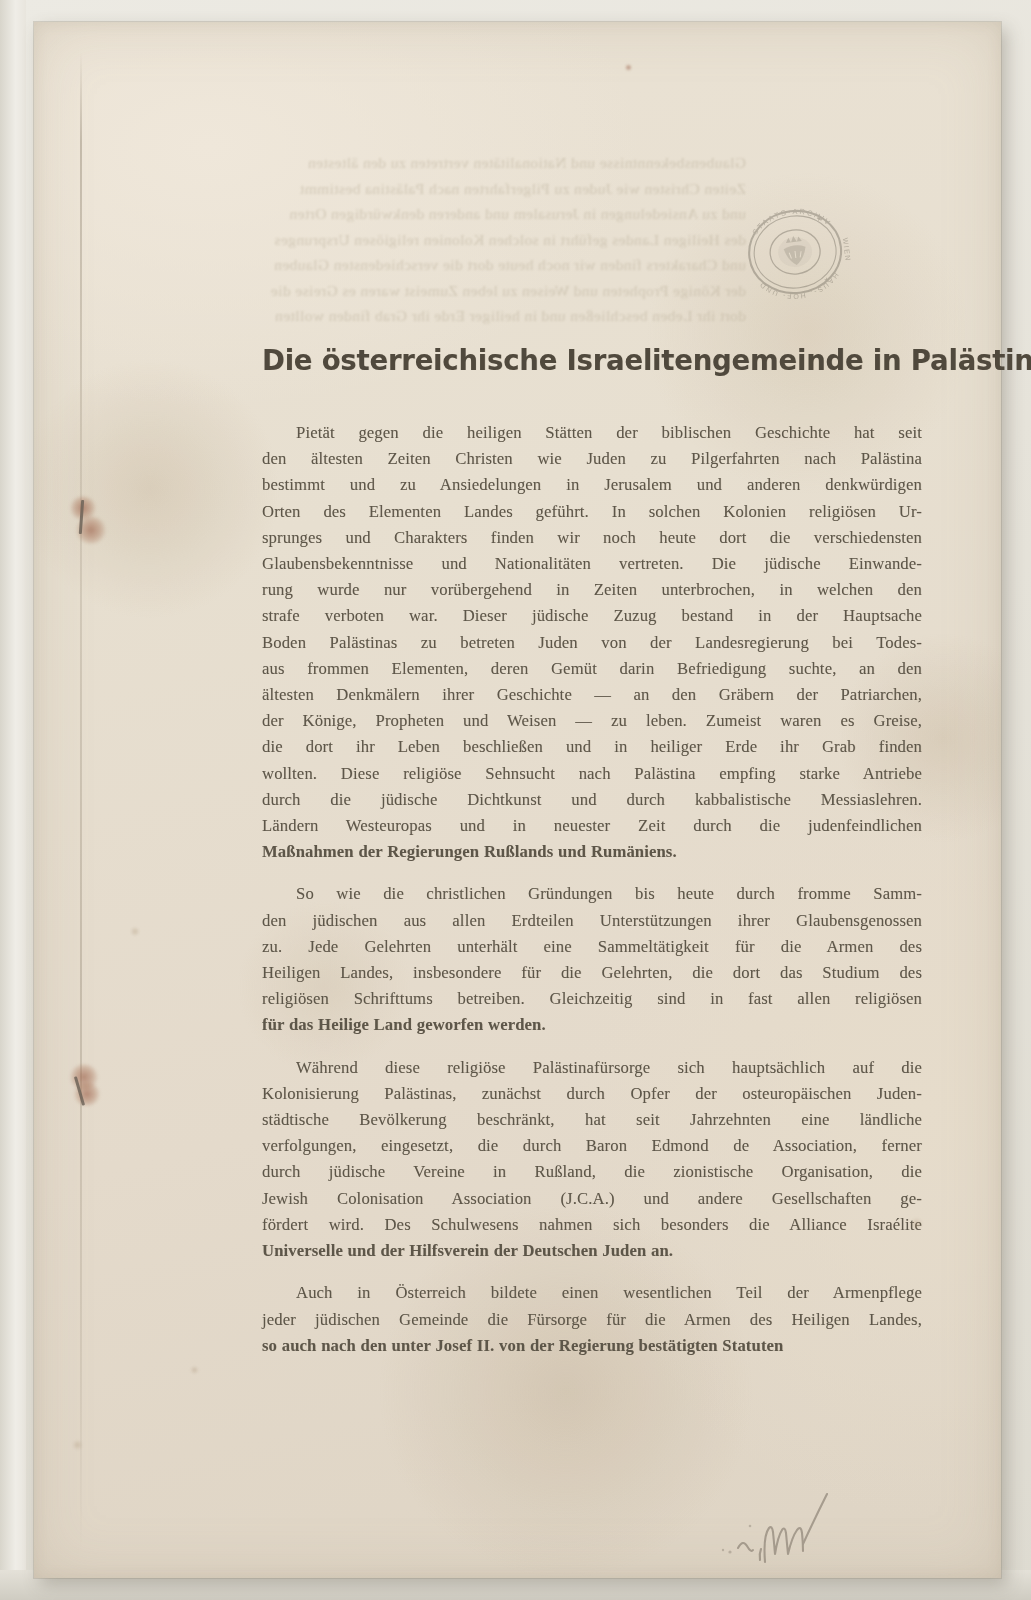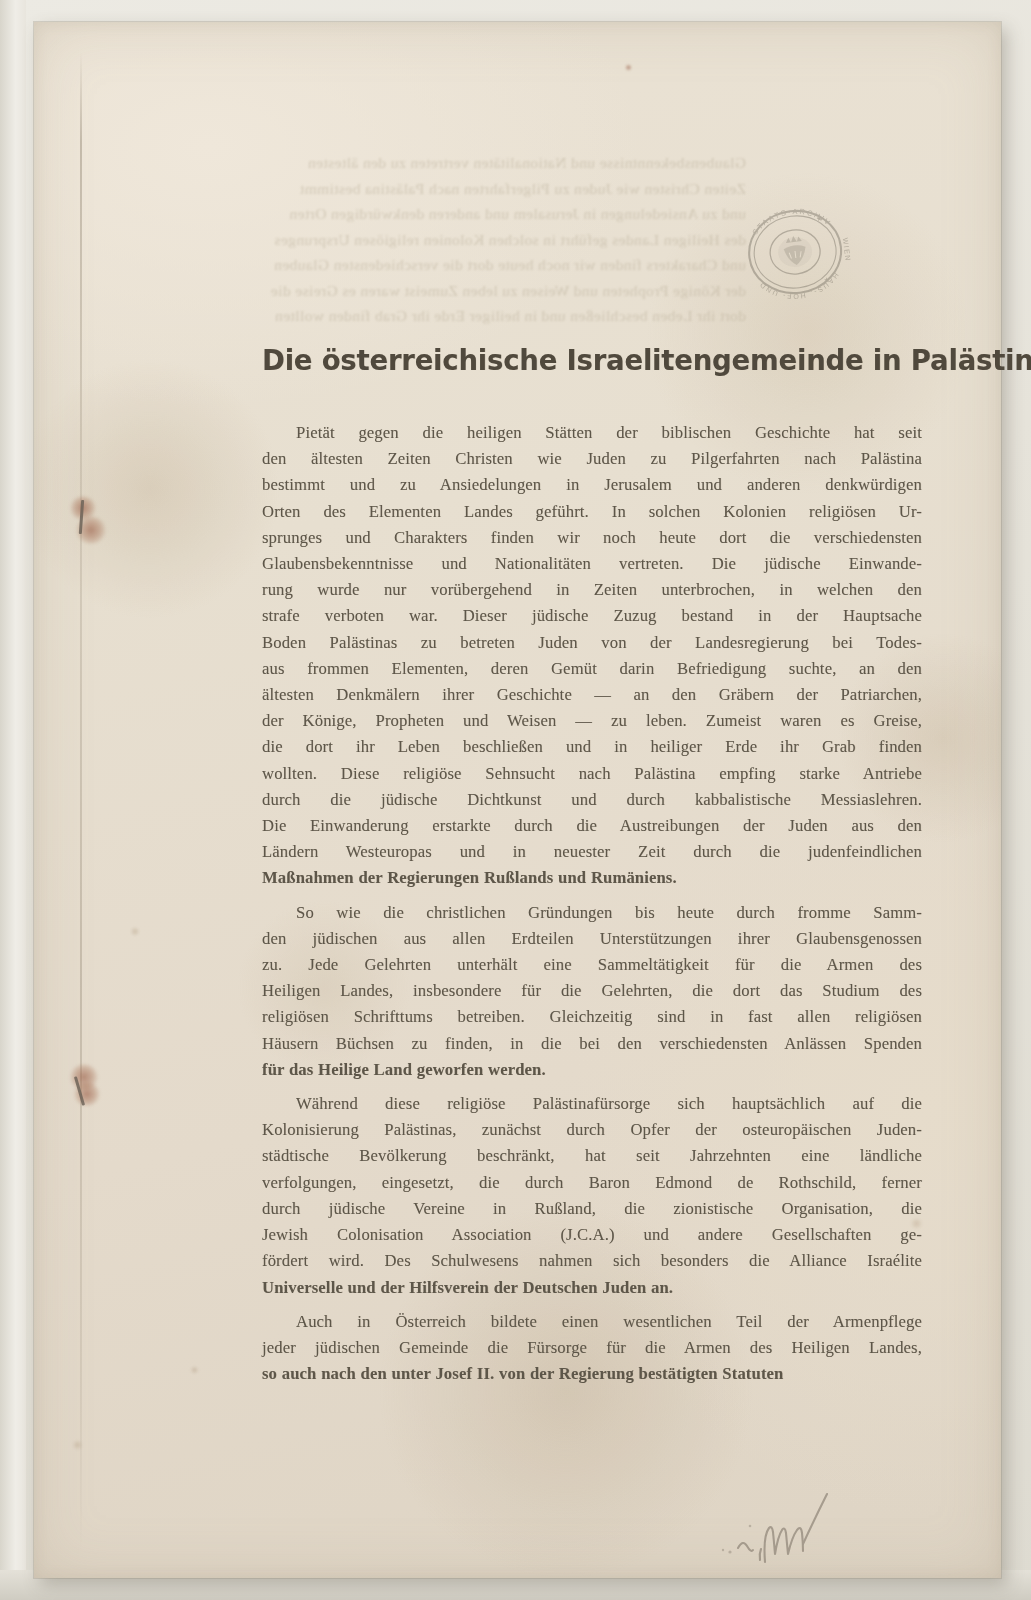--- a/index.html
+++ b/index.html
@@ -127,21 +127,21 @@
     text-align: justify;
     text-align-last: justify;
     letter-spacing: 0.15px;
     word-spacing: 0.4px;
     text-indent: 0;
     text-shadow: 0.35px 0.3px 0.4px rgba(130,118,96,0.34);
   }
   .para .line { display: block; }
   .para .line:last-child { text-align-last: left; font-weight: bold; }
   .para.first-para > .line:first-child { text-indent: 34px; }
-  .para:not(:first-child) { margin-top: 8px; }
+  .para:not(:first-child) { margin-top: 16px; }
 
   
   .binding-mark {
     position: absolute;
     pointer-events: none;
   }
   .rust-blob {
     position: absolute;
     border-radius: 50%;
     background: radial-gradient(circle, rgba(150,86,62,0.60) 0%, rgba(162,104,76,0.36) 45%, rgba(170,120,92,0) 78%);
@@ -253,40 +253,38 @@
       <span class="line">Glaubensbekenntnisse und Nationalitäten vertreten. Die jüdische Einwande-</span>
       <span class="line">rung wurde nur vorübergehend in Zeiten unterbrochen, in welchen den</span>
       <span class="line">strafe verboten war. Dieser jüdische Zuzug bestand in der Hauptsache</span>
       <span class="line">Boden Palästinas zu betreten Juden von der Landesregierung bei Todes-</span>
       <span class="line">aus frommen Elementen, deren Gemüt darin Befriedigung suchte, an den</span>
       <span class="line">ältesten Denkmälern ihrer Geschichte — an den Gräbern der Patriarchen,</span>
       <span class="line">der Könige, Propheten und Weisen — zu leben. Zumeist waren es Greise,</span>
       <span class="line">die dort ihr Leben beschließen und in heiliger Erde ihr Grab finden</span>
       <span class="line">wollten. Diese religiöse Sehnsucht nach Palästina empfing starke Antriebe</span>
       <span class="line">durch die jüdische Dichtkunst und durch kabbalistische Messiaslehren.</span>
-      <span class="line">Die Einwanderung erstarkte durch die Austreibungen der Juden aus den</span>
       <span class="line">Ländern Westeuropas und in neuester Zeit durch die judenfeindlichen</span>
       <span class="line">Maßnahmen der Regierungen Rußlands und Rumäniens.</span>
     </p>
 
     <p class="para first-para">
       <span class="line">So wie die christlichen Gründungen bis heute durch fromme Samm-</span>
       <span class="line">den jüdischen aus allen Erdteilen Unterstützungen ihrer Glaubensgenossen</span>
       <span class="line">zu. Jede Gelehrten unterhält eine Sammeltätigkeit für die Armen des</span>
       <span class="line">Heiligen Landes, insbesondere für die Gelehrten, die dort das Studium des</span>
       <span class="line">religiösen Schrifttums betreiben. Gleichzeitig sind in fast allen religiösen</span>
-      <span class="line">Häusern Büchsen zu finden, in die bei den verschiedensten Anlässen Spenden</span>
       <span class="line">für das Heilige Land geworfen werden.</span>
     </p>
 
     <p class="para first-para">
       <span class="line">Während diese religiöse Palästinafürsorge sich hauptsächlich auf die</span>
       <span class="line">Kolonisierung Palästinas, zunächst durch Opfer der osteuropäischen Juden-</span>
       <span class="line">städtische Bevölkerung beschränkt, hat seit Jahrzehnten eine ländliche</span>
-      <span class="line">verfolgungen, eingesetzt, die durch Baron Edmond de Rothschild, ferner</span>
+      <span class="line">verfolgungen, eingesetzt, die durch Baron Edmond de Association, ferner</span>
       <span class="line">durch jüdische Vereine in Rußland, die zionistische Organisation, die</span>
       <span class="line">Jewish Colonisation Association (J.C.A.) und andere Gesellschaften ge-</span>
       <span class="line">fördert wird. Des Schulwesens nahmen sich besonders die Alliance Israélite</span>
       <span class="line">Universelle und der Hilfsverein der Deutschen Juden an.</span>
     </p>
 
     <p class="para first-para">
       <span class="line">Auch in Österreich bildete einen wesentlichen Teil der Armenpflege</span>
       <span class="line">jeder jüdischen Gemeinde die Fürsorge für die Armen des Heiligen Landes,</span>
       <span class="line">so auch nach den unter Josef II. von der Regierung bestätigten Statuten</span>

